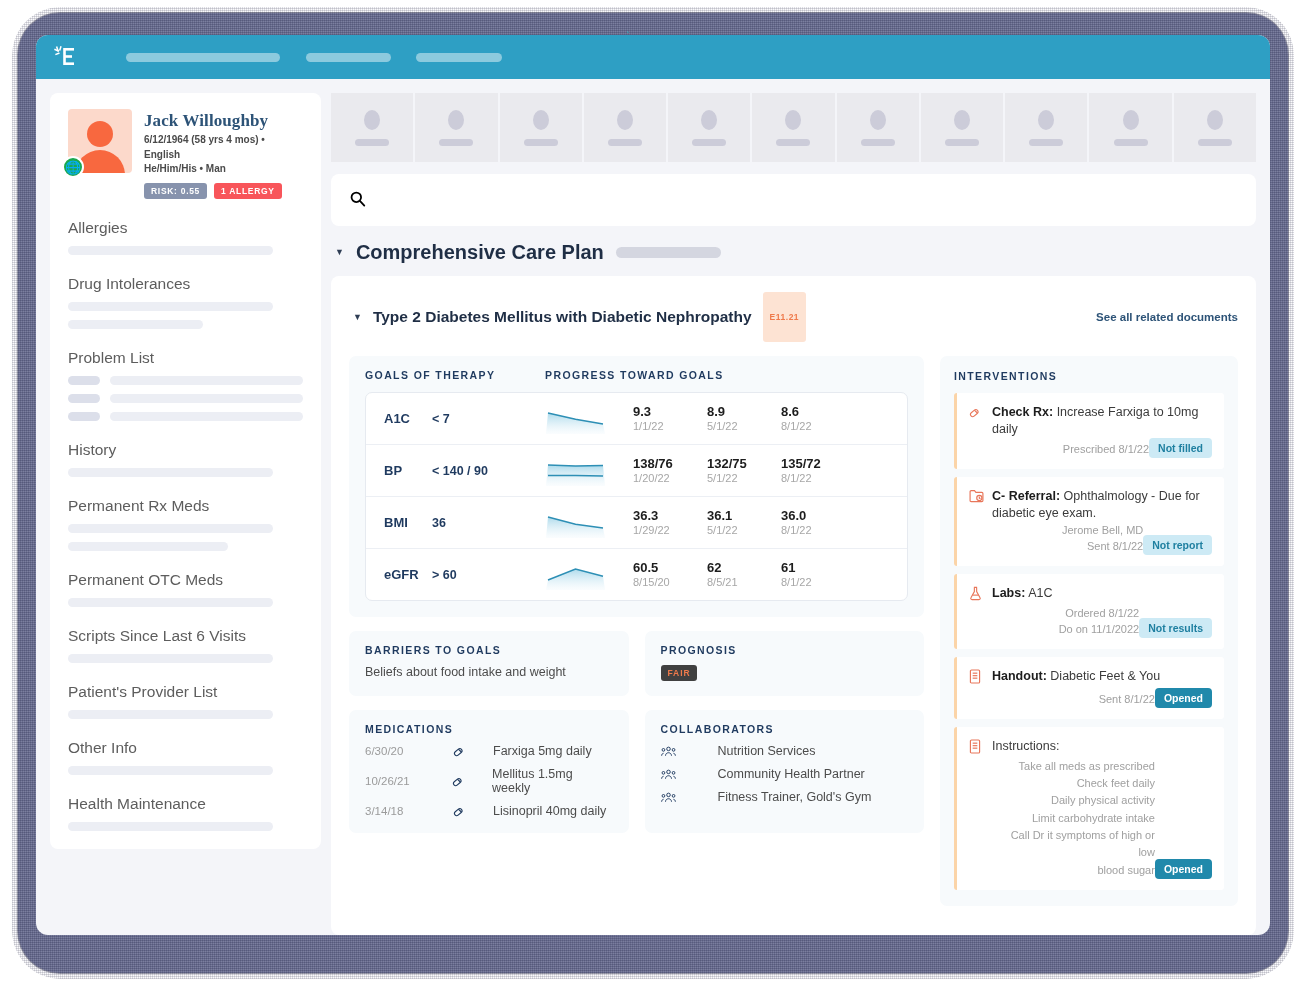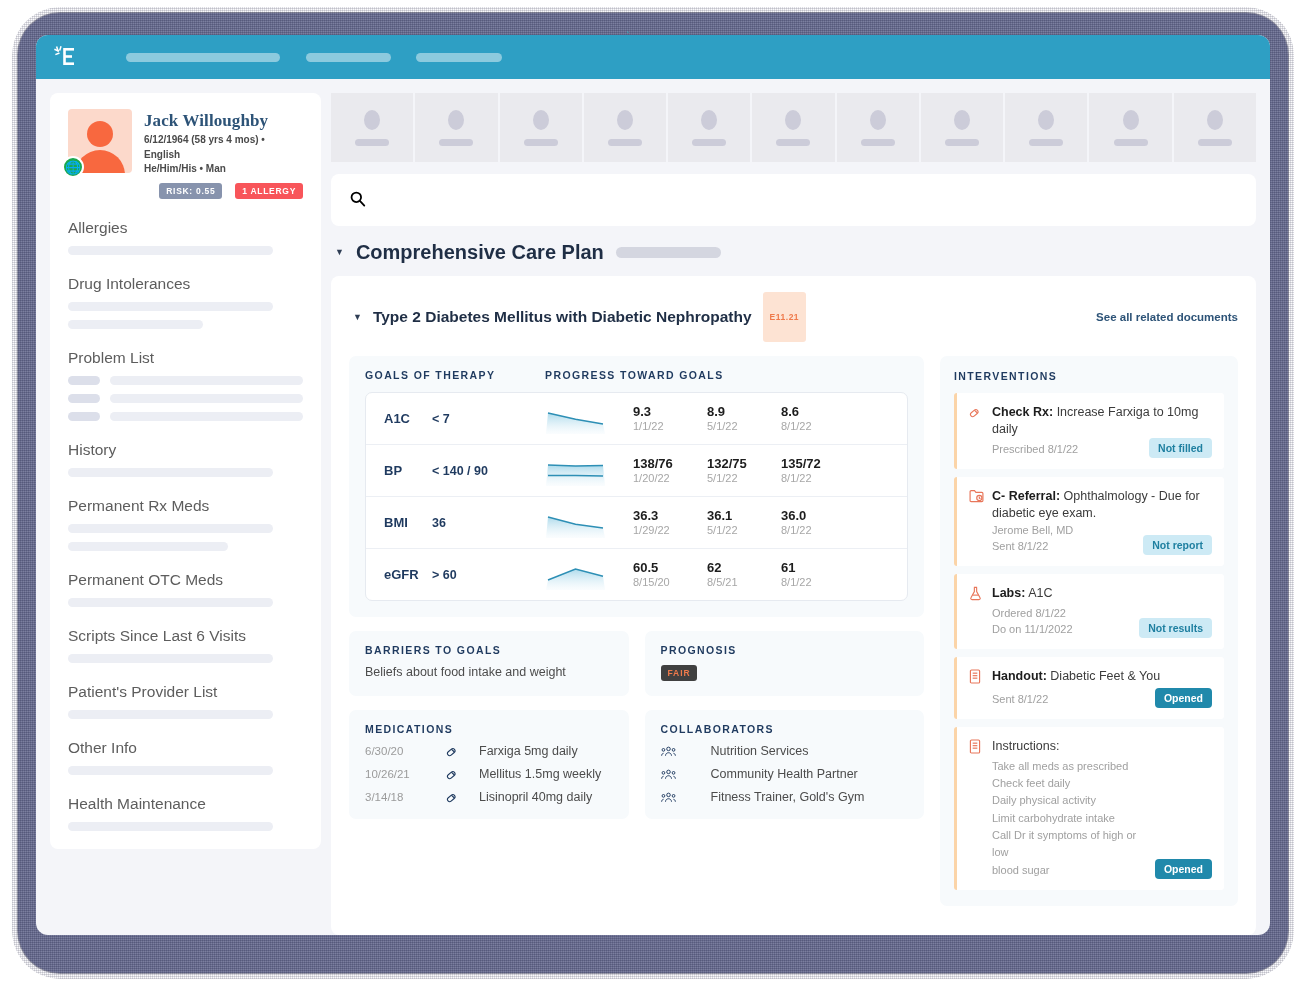--- a/index.html
+++ b/index.html
@@ -96,21 +96,21 @@
   .globe {
     position:absolute; left:-6px; bottom:-5px;
     width:22px; height:22px; border-radius:50%;
     background:#1ba84f; border:2px solid #fff;
     display:flex; align-items:center; justify-content:center;
     color:#fff; font-size:13px; line-height:1;
   }
   .pt-info { padding-top: 2px; flex:1; min-width:0; }
   .pt-name { font-size: 17px; font-weight: 700; color:#2d5377; letter-spacing:.1px;font-family:Liberation Serif, serif; }
   .pt-meta { font-size: 10px; color:#4a4a4a; line-height:1.45; margin-top:2px; font-weight:600;}
-  .badges { display:flex; gap:13px; margin-top:6px;justify-content:flex-end; }
+  .badges { display:flex; gap:7px; margin-top:6px; }
   .badge {
     font-size:8.5px; font-weight:700; letter-spacing:.7px;
     color:#fff; padding: 3px 7px; border-radius:3px;
   }
   .badge.risk { background:#8793ad; }
   .badge.allergy { background:#f8555a; }
 
   .sec { margin-top: 20px; }
   .sec-title { font-size: 15.5px; color:#5d5d5d; font-weight:400; }
   .skel-row { display:flex; gap:10px; align-items:center; margin-top: 9px; }
@@ -192,40 +192,40 @@
   
   .two-up { display:flex; gap:16px; }
   .two-up > .panel { flex:1; }
   .barrier-text { font-size:12.5px; color:#4c4c4c; margin-top:9px; }
   .prog-badge {
     display:inline-block; margin-top:9px;
     background:#404040; color:#ef7a4b; font-size:8.5px; font-weight:700;
     letter-spacing:.9px; padding:3px 7px; border-radius:3px;
   }
 
-  .med-row, .collab-row { display:flex; align-items:center; gap:19px; margin-top:9px; }
+  .med-row, .collab-row { display:flex; align-items:center; gap:26px; margin-top:9px; }
   .med-date { width:62px; font-size:11.5px; color:#9b9b9b; }
   .med-text { font-size:12.5px; color:#4c4c4c; }
   .collab-text { font-size:12.5px; color:#4c4c4c;padding-left:16px; }
   .pill-icon { color:#1f3a5f; display:inline-flex; }
   .ppl-icon { color:#1f3a5f; display:inline-flex; }
 
   
   .iv-list { margin-top: 11px; display:flex; flex-direction:column; gap:8px; }
   .iv-item {
     background:#fff; border-left:3px solid #fbd4a8;
     border-radius:3px; padding: 11px 12px 11px 12px;
     position:relative;
   }
   .iv-top { display:flex; gap:8px; }
   .iv-ico { flex:0 0 15px; color:#e8765a; margin-top:1px; }
   .iv-title { font-size:12.5px; color:#3b3b3b; line-height:1.35; }
   .iv-title b { color:#1d1d1d; font-weight:700; }
   .iv-sub { font-size:11px; color:#a0a0a0; line-height:1.5; margin-left:23px; }
-  .iv-foot { display:flex; align-items:flex-end; }
+  .iv-foot { display:flex; align-items:flex-end;text-align:right; }
   .iv-foot .sub { flex:1; }
   .status {
     font-size:10.5px; font-weight:700; padding:4px 9px; border-radius:4px; white-space:nowrap;
   }
   .status.light { background:#cdeaf5; color:#1e7fa0; }
   .status.solid { background:#2089ab; color:#fff; }
   .instr-line { font-size:11px; color:#a0a0a0; line-height:1.58; }
 </style>
 </head>
 <body>

